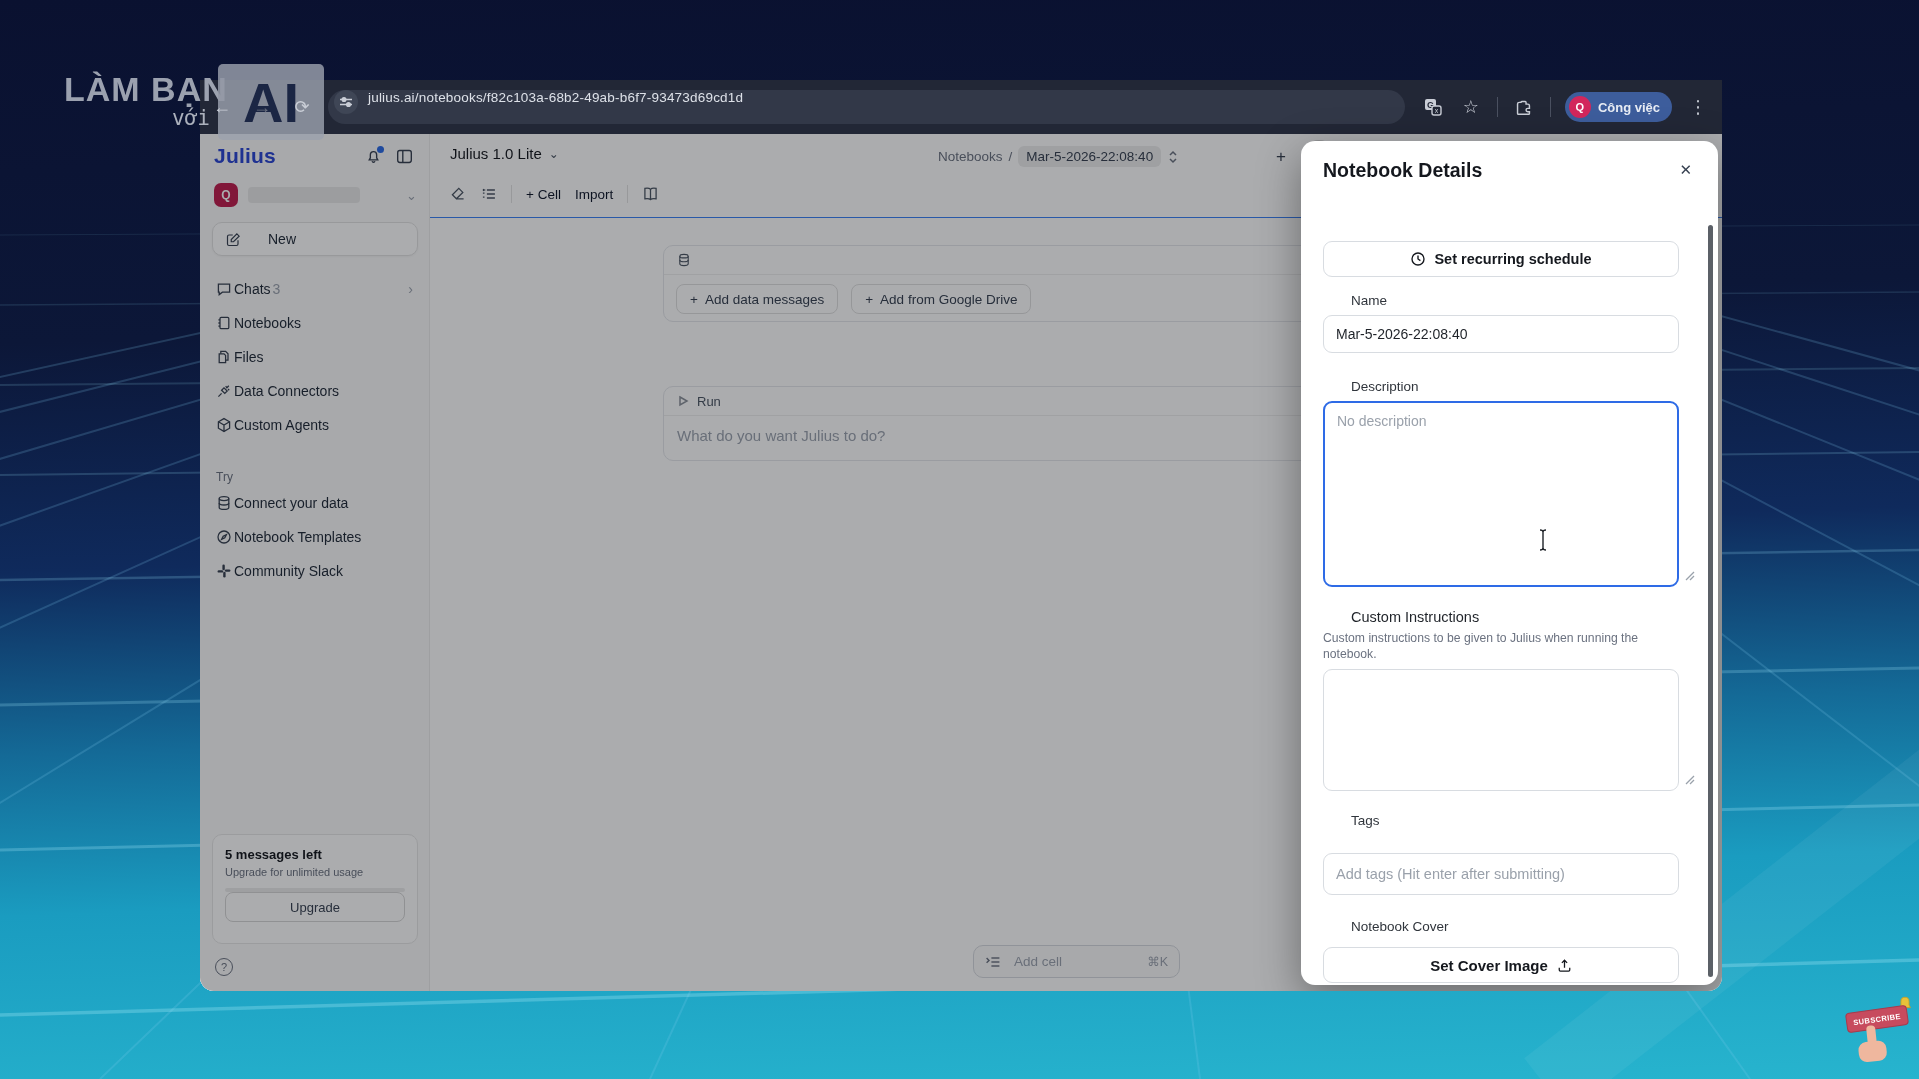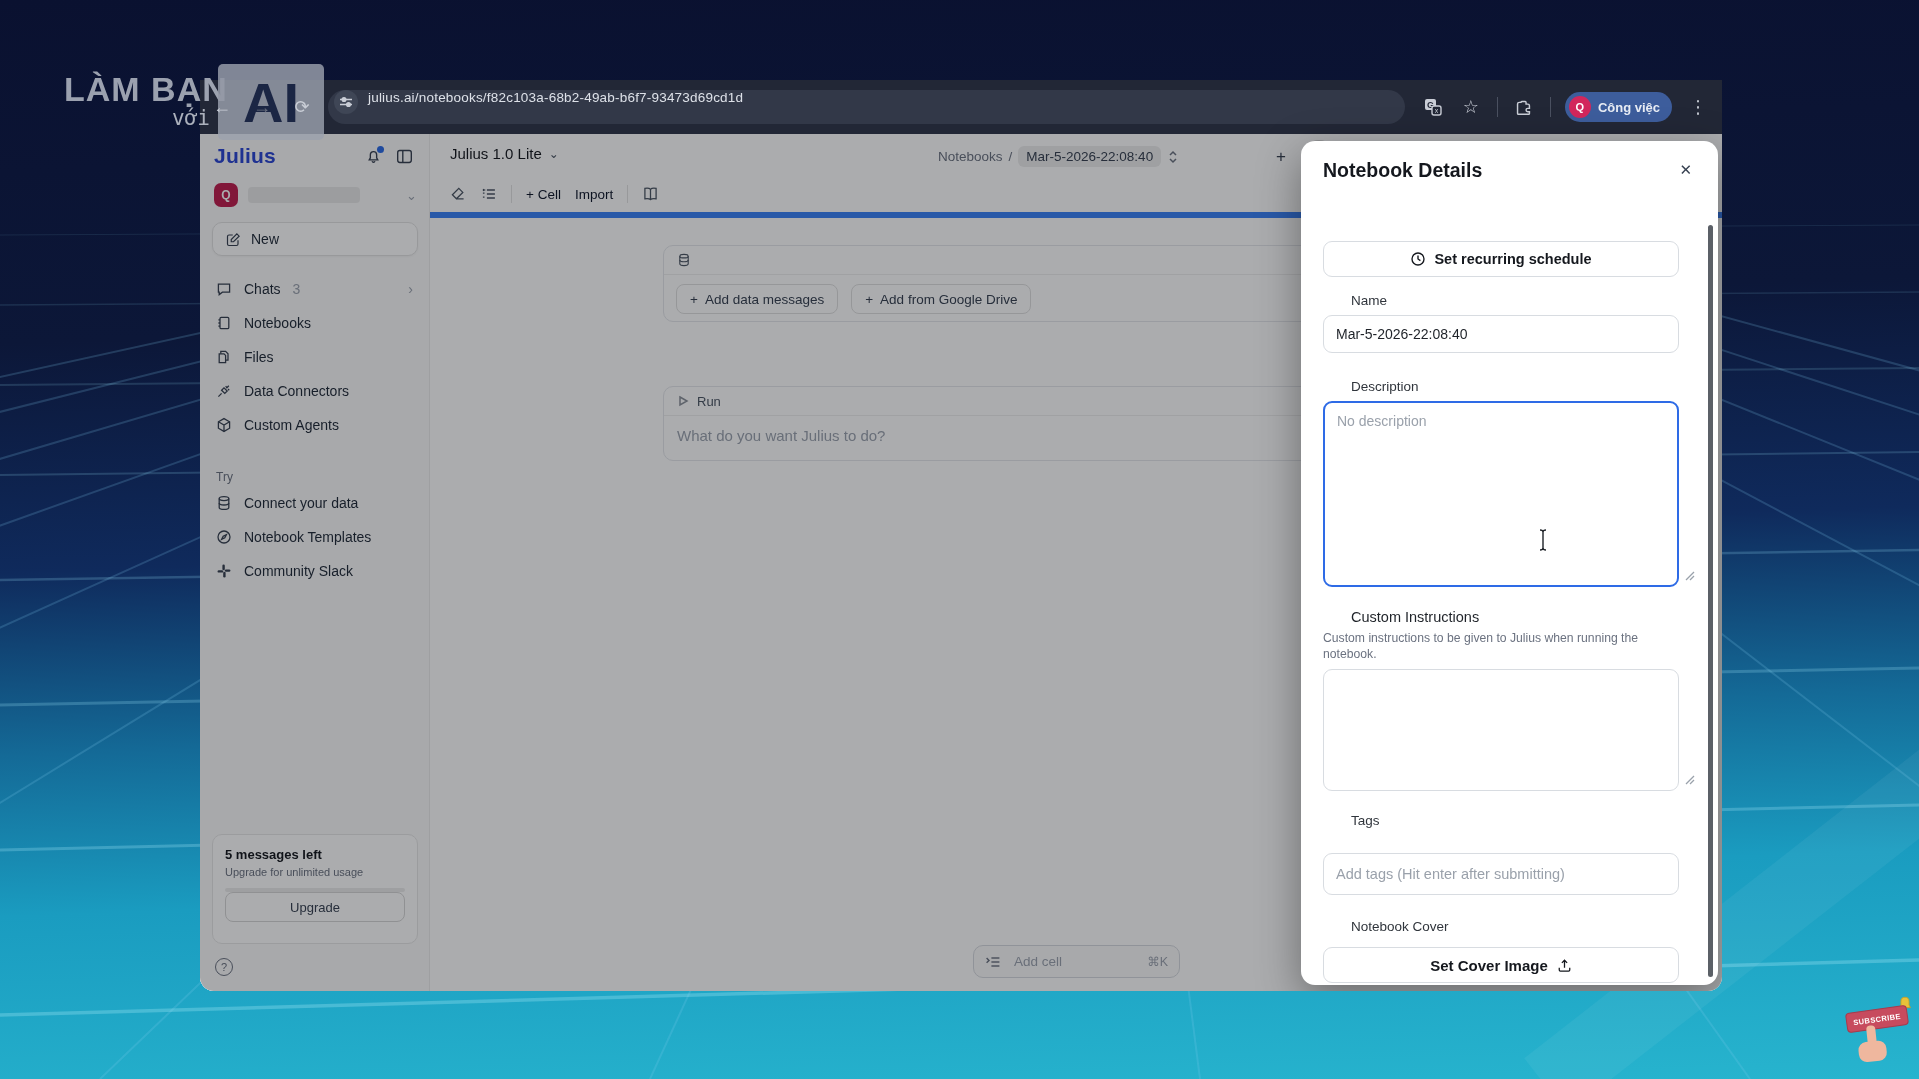--- a/index.html
+++ b/index.html
@@ -35,37 +35,37 @@
 
   
   .sidebar { position:absolute; left:0; top:0; bottom:0; width:230px; background:#fafafa; border-right:1px solid #ececec; }
   .sblogo { position:absolute; left:14px; top:10px; font-size:21px; font-weight:bold; color:#2b46d4; letter-spacing:.2px; }
   .sbtopicons { position:absolute; right:16px; top:14px; display:flex; gap:14px; }
   .avrow { position:absolute; left:14px; top:48px; right:12px; height:26px; display:flex; align-items:center; }
   .qav { width:24px; height:24px; border-radius:7px; background:#bf1d4e; color:#fff; font-size:12px; font-weight:bold; display:flex; align-items:center; justify-content:center; }
   .avblur { margin-left:10px; width:112px; height:16px; border-radius:4px; background:#e9e9e9; }
   .avchev { margin-left:auto; color:#9ca3af; font-size:13px; }
   .newbtn { position:absolute; left:12px; top:88px; width:206px; height:34px; border:1px solid #e2e2e2; border-radius:10px; background:#fff;
-    display:flex; align-items:center; gap:10px; padding-left:13px; font-size:14px; color:#1f2937; box-shadow:0 1px 2px rgba(0,0,0,.04); }
+    display:flex; align-items:center; gap:27px; padding-left:13px; font-size:14px; color:#1f2937; box-shadow:0 1px 2px rgba(0,0,0,.04); }
   .nav { position:absolute; left:0; top:138px; right:0; }
-  .navitem { height:34px; display:flex; align-items:center; padding:0 16px; gap:12px; font-size:14px; color:#1f2937; }
+  .navitem { height:34px; display:flex; align-items:center; padding:0 16px; gap:2px; font-size:14px; color:#1f2937; }
   .navbadge { color:#9ca3af; }
   .navchev { margin-left:auto; color:#9ca3af; font-size:14px; }
   .trylabel { position:absolute; left:16px; top:336px; font-size:12px; color:#6b7280; }
   .trynav { position:absolute; left:0; top:352px; right:0; }
   .usage { position:absolute; left:12px; top:700px; width:206px; height:110px; border:1px solid #e7e7e7; border-radius:10px; background:#fff; padding:12px; }
   .usg1 { font-size:13px; font-weight:bold; color:#15181e; }
   .usg2 { font-size:11px; color:#6b7280; margin-top:4px; }
   .usgbar { margin-top:10px; height:4px; border-radius:2px; background:#ececec; }
   .usgbtn { height:30px; border:1px solid #d6d6d6; border-radius:8px; background:#fff; display:flex; align-items:center; justify-content:center; font-size:13px; color:#374151; }
   .help { position:absolute; left:15px; top:824px; width:18px; height:18px; border:1.5px solid #6b7280; border-radius:50%;
     display:flex; align-items:center; justify-content:center; font-size:11px; color:#6b7280; }
 
   
-  .mainhdr { position:absolute; left:230px; right:0; top:0; height:84px; border-bottom:6px solid #3b82f6; background:#fff; }
+  .mainhdr { position:absolute; left:230px; right:0; top:0; height:84px; border-bottom:1px solid #3b82f6; background:#fff; }
   .model { position:absolute; left:20px; top:11px; font-size:15px; color:#15181e; display:flex; align-items:center; gap:7px; }
   .model .chev { color:#4b5563; font-size:12px; }
   .mtools { position:absolute; left:20px; top:44px; height:32px; display:flex; align-items:center; gap:14px; color:#0f172a; font-size:13.5px; }
   .mvd { width:1px; height:18px; background:#e2e2e2; }
   .crumb { position:absolute; left:508px; top:12px; display:flex; align-items:center; font-size:13.5px; color:#6b7280; gap:6px; }
   .crumbcur { background:#ededed; border-radius:6px; padding:3px 8px; color:#374151; }
   .plusbtn { position:absolute; left:838px; top:10px; width:26px; height:26px; display:flex; align-items:center; justify-content:center; font-size:17px; color:#374151; }
   .hiddenbtn { position:absolute; left:872px; top:6px; width:34px; height:34px; border-radius:50%; background:#d7d7d7; }
 
   .card { position:absolute; left:463px; background:#fff; border:1px solid #e5e7eb; border-radius:10px; width:660px; }

